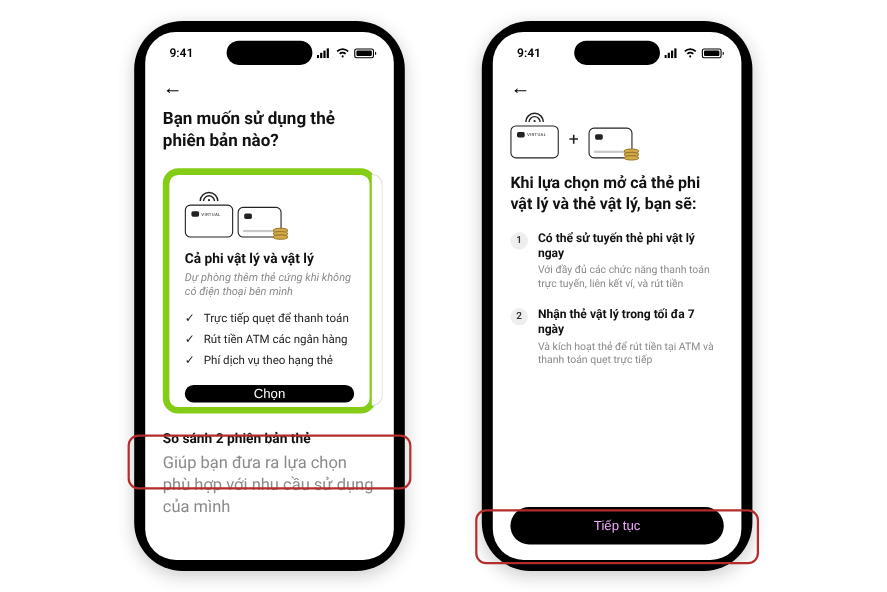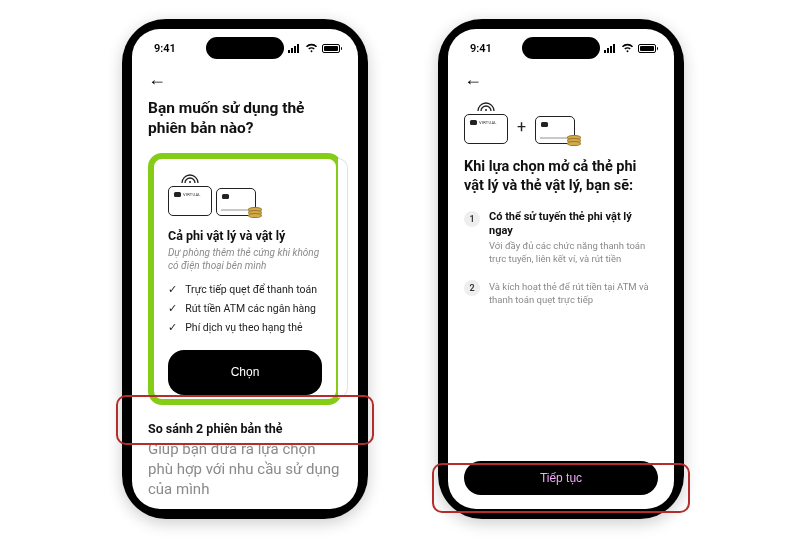--- a/index.html
+++ b/index.html
@@ -106,21 +106,21 @@
   .coins { position:absolute; right:-6px; bottom:-2px; }
   .coin { width:14px; height:5px; background:#d4a947; border:1px solid #9b7a2b; border-radius:7px/3px; margin-top:-2px;}
   .card-title { font-size:12.5px; font-weight:700; margin-bottom:3px; color:#111;}
   .card-desc { font-size:10px; color:#8a8a8a; line-height:1.35; margin-bottom:10px;font-style:italic;}
   .checklist { list-style:none; }
   .checklist li { font-size:10.5px; color:#222; display:flex; align-items:flex-start; gap:8px; margin-bottom:6px;}
   .check { color:#222; font-size:11px;}
   .select-btn {
     margin-top:10px;
     width:100%;
-    height:45px;
+    height:16px;
     background:#000;
     color:#fff;
     border:none;
     border-radius:16px;
     font-size:12px;
     font-weight:500;
     cursor:pointer;
   }
   .compare-title { font-size:12.5px; font-weight:700; margin-top:16px; color:#111;}
   .compare-desc { font-size:15px; color:#8a8a8a; line-height:1.35; margin-top:3px;}
@@ -295,20 +295,21 @@
         <li>
           <div class="numcircle">1</div>
           <div>
             <div class="num-title">Có thể sử tuyến thẻ phi vật lý ngay</div>
             <div class="num-desc">Với đầy đủ các chức năng thanh toán trực tuyến, liên kết ví, và rút tiền</div>
           </div>
         </li>
         <li>
           <div class="numcircle">2</div>
           <div>
+            <div class="num-title">Nhận thẻ vật lý trong tối đa 7 ngày</div>
             <div class="num-desc">Và kích hoạt thẻ để rút tiền tại ATM và thanh toán quẹt trực tiếp</div>
           </div>
         </li>
       </ol>
 
       <button class="bottom-btn">Tiếp tục</button>
     </div>
   </div>
   <div class="redbox" style="left:-6px; right:-6px; bottom:6px; height:50px;"></div>
 </div>

